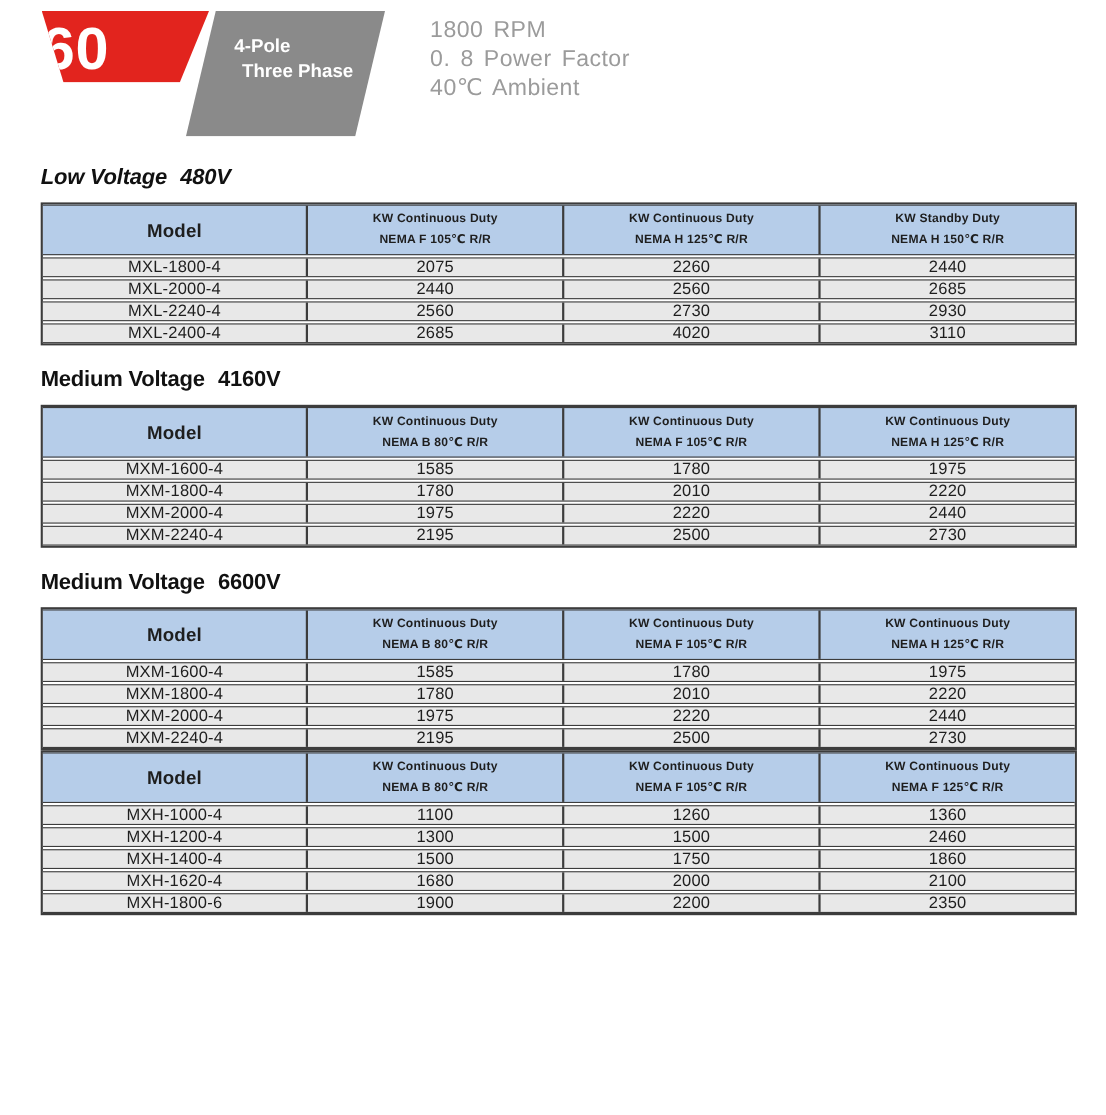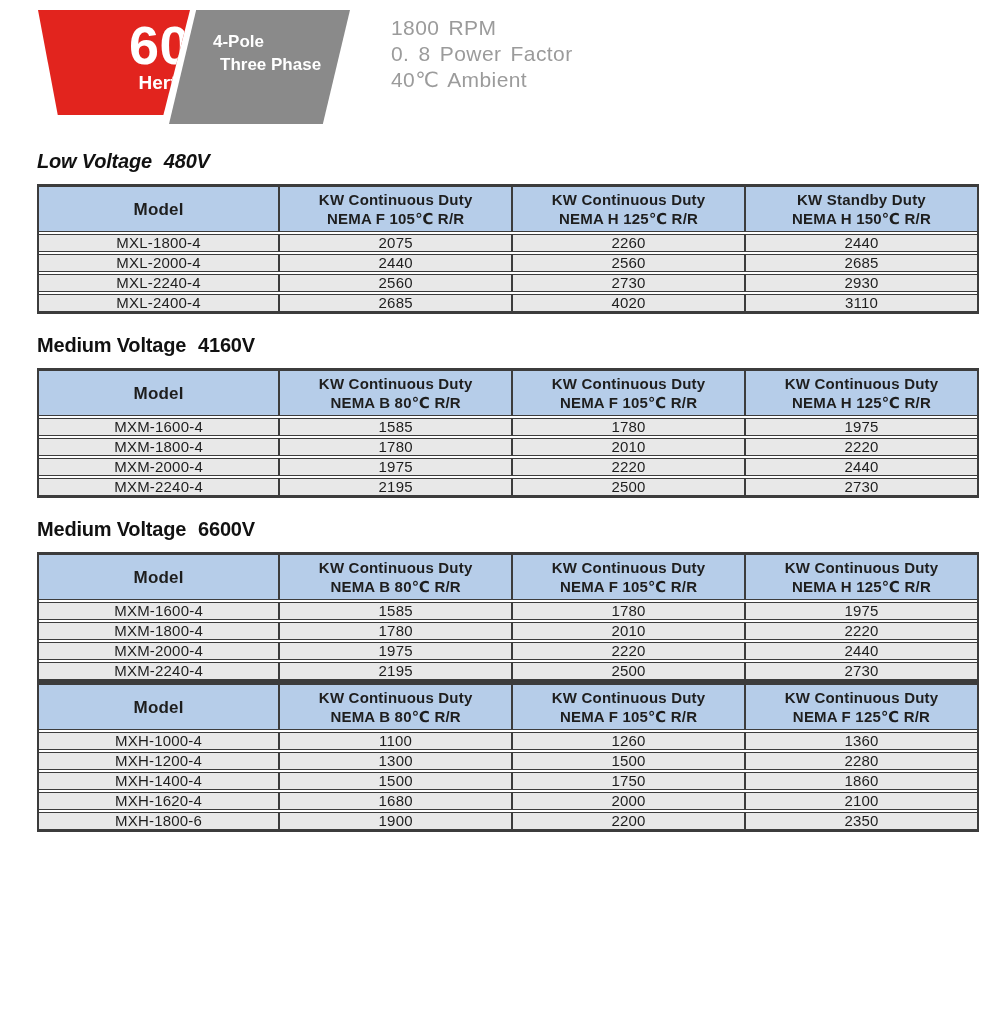--- a/index.html
+++ b/index.html
@@ -8,22 +8,22 @@
   }
   *{margin:0;padding:0;box-sizing:border-box;}
   html,body{background:#ffffff;}
   body{
     width:1005px;height:1014px;overflow:hidden;position:relative;
     font-family:"Liberation Sans","DejaVu Sans",sans-serif;color:var(--ink);
   }
   
   .banner{position:relative;height:100px;}
   .badge-red{
-    position:absolute;left:38px;top:10px;width:152px;height:105px;
-    background:var(--red);color:#fff;text-align:right;
+    position:absolute;left:38px;top:10px;width:152px;height:65px;
+    background:var(--red);color:#fff;text-align:left;
     clip-path:polygon(0 0,100% 0,82.5% 100%,13% 100%);
   }
   .freq{font-size:54px;font-weight:bold;line-height:54px;margin-top:8px;letter-spacing:0.5px;}
   .hertz{font-size:19px;font-weight:bold;line-height:20px;margin-top:1px;transform:translateX(-4px);}
   .badge-gray{
     position:absolute;left:169px;top:10px;width:181px;height:114px;
     background:var(--badgegray);color:#fff;font-weight:bold;font-size:17px;line-height:23px;
     clip-path:polygon(15% 0,100% 0,85% 100%,0 100%);
     padding:20px 0 0 44px;
   }
@@ -51,21 +51,21 @@
   }
   .row.head{background:var(--headbg);height:46px;}
   .cell{
     flex:0 0 24.8333%;display:flex;flex-direction:column;
     align-items:center;justify-content:center;
     font-size:15px;line-height:20px;letter-spacing:0.2px;
   }
   .cell.c0{flex-basis:25.5%;justify-content:center;}
   .cell + .cell{border-left:2px solid var(--border);}
   .head .cell{font-weight:bold;}
-  .hl1,.hl2{font-size:15px;line-height:19px;}
+  .hl1,.hl2{font-size:11px;line-height:19px;}
   .head .c0 .hl1{font-size:17px;}
 </style>
 </head>
 <body>
 
 <div>
   <header class="banner">
     <div class="badge-red">
       <div class="freq">60</div>
       <div class="hertz">Hertz</div>
@@ -242,21 +242,21 @@
           <div class="row">
             <div class="cell c0">MXH-1000-4</div>
             <div class="cell">1100</div>
             <div class="cell">1260</div>
             <div class="cell">1360</div>
           </div>
           <div class="row">
             <div class="cell c0">MXH-1200-4</div>
             <div class="cell">1300</div>
             <div class="cell">1500</div>
-            <div class="cell">2280</div>
+            <div class="cell">2460</div>
           </div>
           <div class="row">
             <div class="cell c0">MXH-1400-4</div>
             <div class="cell">1500</div>
             <div class="cell">1750</div>
             <div class="cell">1860</div>
           </div>
           <div class="row">
             <div class="cell c0">MXH-1620-4</div>
             <div class="cell">1680</div>

